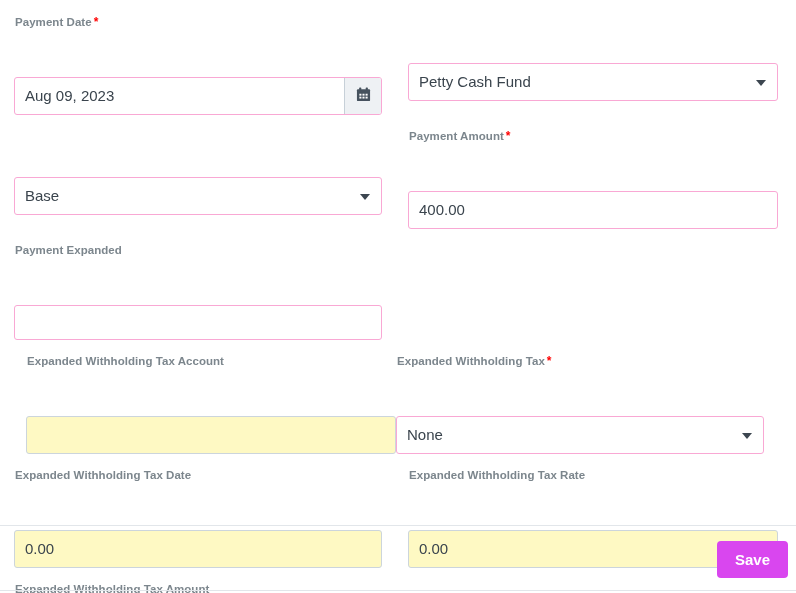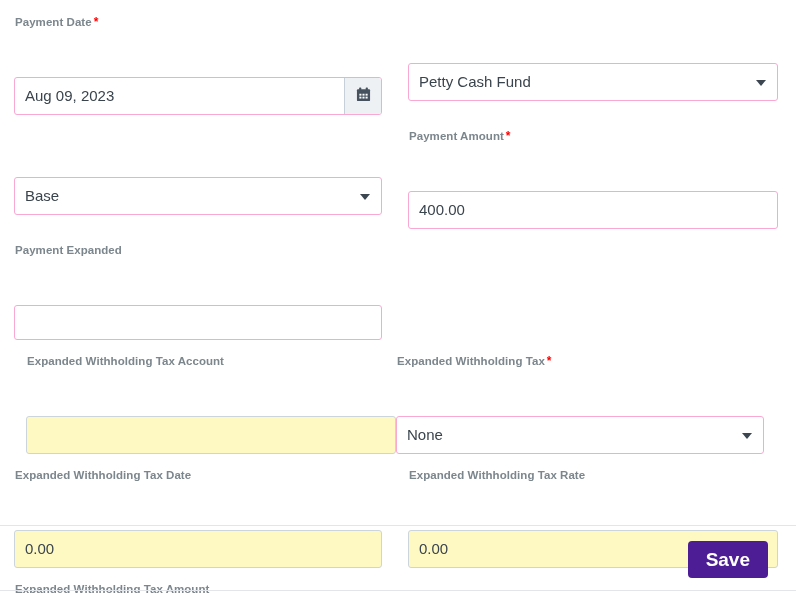--- a/index.html
+++ b/index.html
@@ -128,28 +128,28 @@
   .footer {
     position: absolute;
     left: 0;
     top: 526px;
     width: 796px;
     height: 64px;
     box-sizing: border-box;
   }
   .btn-save {
     position: absolute;
-    right: 28px;
+    right: 8px;
     top: 15px;
-    background: #4c1d95;
+    background: #d946ef;
     color: #ffffff;
     border: none;
     border-radius: 4px;
     font-family: "Liberation Sans", sans-serif;
-    font-size: 19px;
+    font-size: 15px;
     font-weight: bold;
     padding: 0 18px;
     height: 37px;
     line-height: 37px;
     cursor: pointer;
   }
 
   .cal-icon { display: block; }
 </style>
 </head>

